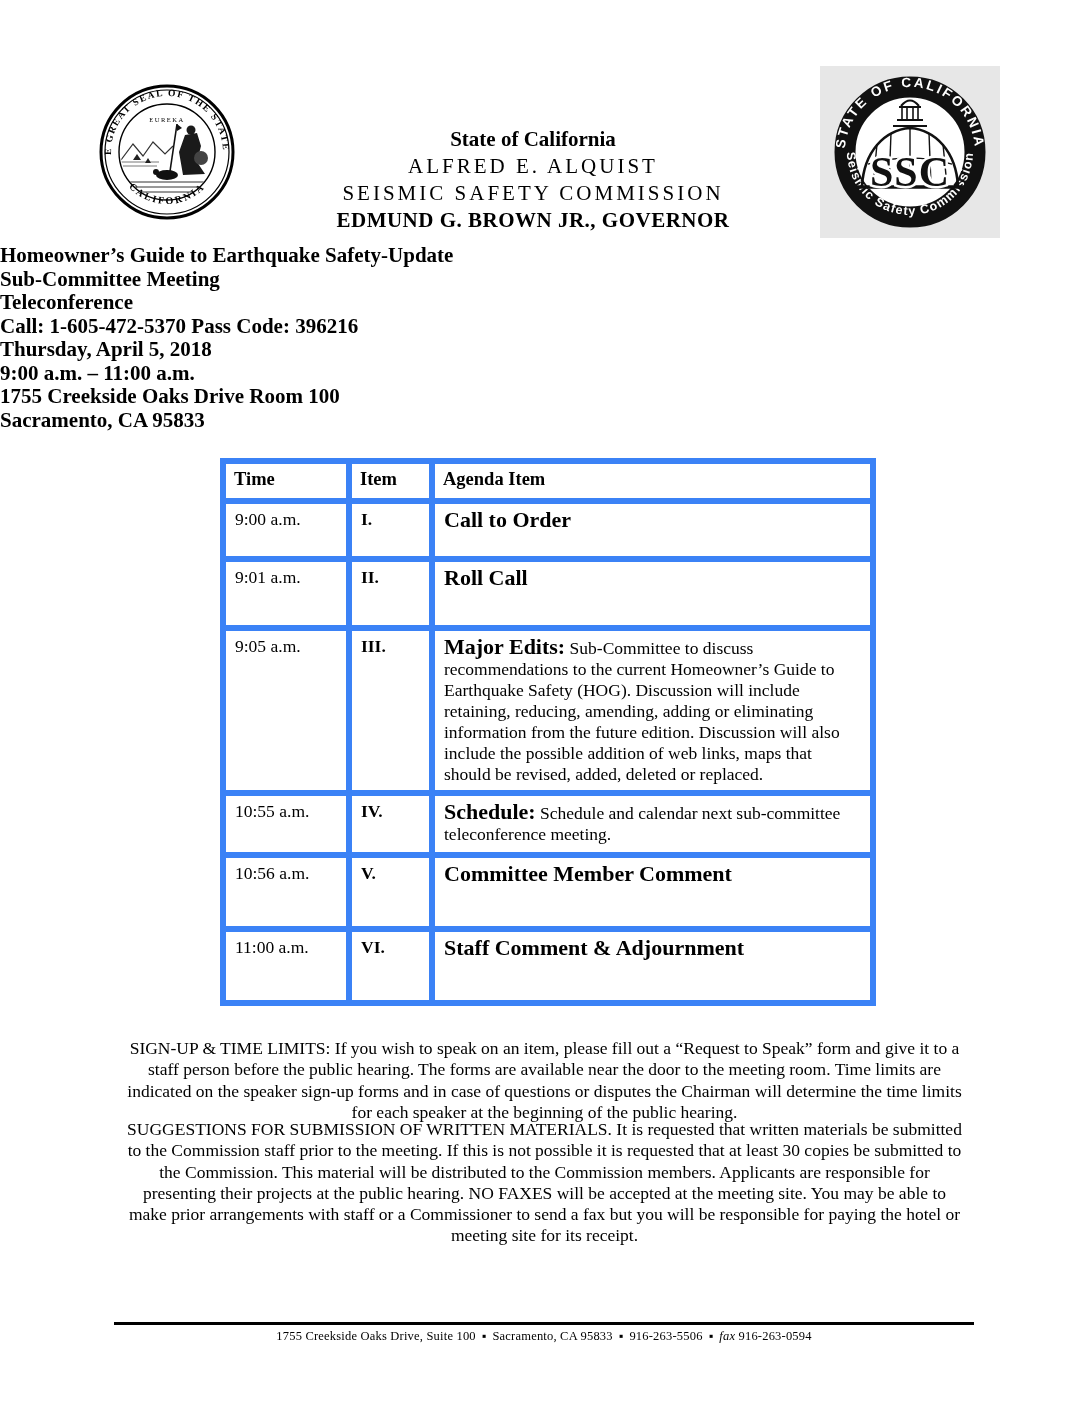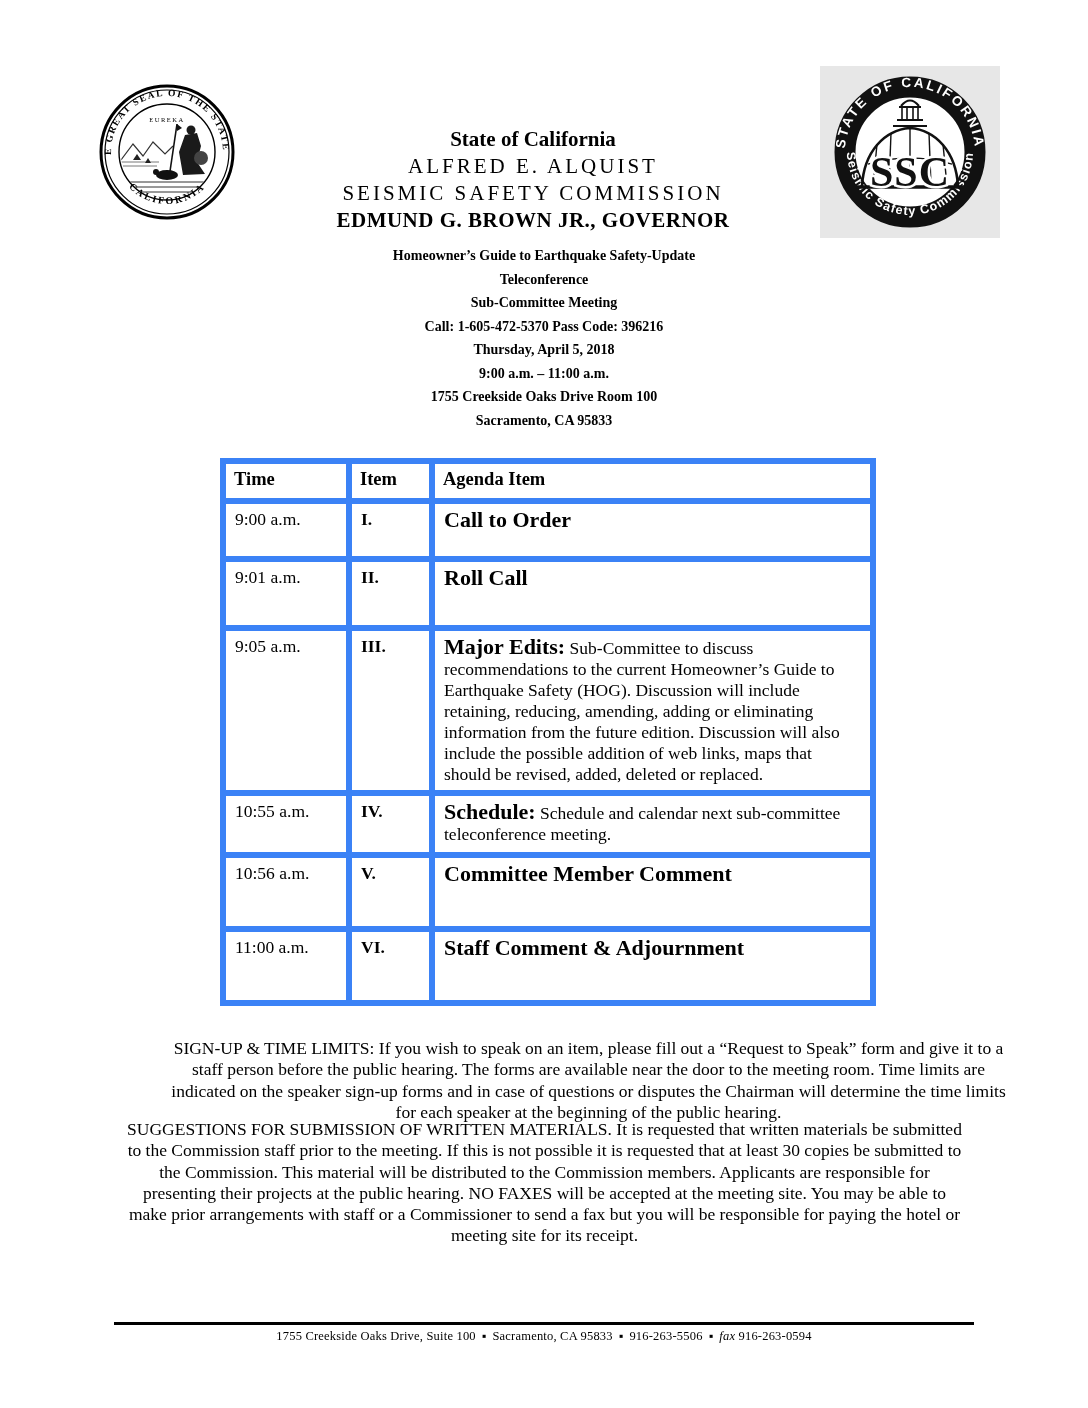--- a/index.html
+++ b/index.html
@@ -8,37 +8,37 @@
     font-family:"Liberation Serif","DejaVu Serif",serif;color:#000;
   }
   
   .seal-left{position:absolute;left:97px;top:82px;width:140px;height:140px;}
   .logo-right{position:absolute;left:820px;top:66px;width:180px;height:172px;}
   .header-text{position:absolute;top:126px;left:243px;width:580px;text-align:center;}
   .ht-line1{font-weight:bold;font-size:21px;line-height:27px;}
   .ht-line2,.ht-line3{font-size:21px;line-height:27px;letter-spacing:3px;}
   .ht-line4{font-size:21px;line-height:27px;letter-spacing:0.5px;font-weight:600;}
   
-  .meeting{position:absolute;top:244px;left:0;width:1088px;text-align:center;
-           font-weight:bold;font-size:14px;line-height:23.5px;}
+  .meeting{position:absolute;top:244px;left:0;width:1088px;
+           font-weight:bold;font-size:21px;line-height:23.5px;}
   
   table.agenda{position:absolute;left:220px;top:458px;width:650px;
                border-collapse:collapse;table-layout:fixed;border:3px solid #000;}
   table.agenda th,table.agenda td{border:6px solid #3b82f6;vertical-align:top;text-align:left;}
   table.agenda th{font-size:18.5px;font-weight:bold;padding:5px 8px;height:24px;}
   table.agenda td{padding:5px 9px;font-size:17.5px;line-height:21px;}
   td.time-cell{font-size:16.5px;}
   td.item-cell{font-weight:bold;text-align:center;font-size:17.5px;}
   td.agenda-cell .agenda-title{font-weight:bold;font-size:22px;}
   tr.row-h1{height:58px;} tr.row-h2{height:69px;} tr.row-h3{height:136px;}
   tr.row-h4{height:62px;} tr.row-h5{height:74px;} tr.row-h6{height:74px;}
   
   .notice{position:absolute;left:122px;width:845px;text-align:center;
           font-size:17.5px;line-height:21.3px;}
-  #signup-notice{top:1038px;margin-left:44px;}
+  #signup-notice{top:1038px;}
   #suggestions-notice{top:1119px;}
   
   .footer{position:absolute;top:1322px;left:114px;width:860px;
           border-top:3px solid #000;text-align:center;
           font-size:12.5px;padding-top:4px;letter-spacing:0.2px;}
   .footer .fax-label{font-style:italic;}
   .footer .sep{padding:0 6px;}
 </style>
 </head>
 <body>
@@ -121,22 +121,22 @@
 
 <div class="header-text">
   <div class="ht-line1">State of California</div>
   <div class="ht-line2">ALFRED E. ALQUIST</div>
   <div class="ht-line3">SEISMIC SAFETY COMMISSION</div>
   <div class="ht-line4">EDMUND G. BROWN JR., GOVERNOR</div>
 </div>
 
 <div class="meeting">
   <div>Homeowner’s Guide to Earthquake Safety-Update</div>
+  <div>Sub-Committee Meeting</div>
   <div>Teleconference</div>
-  <div>Sub-Committee Meeting</div>
   <div>Call: 1-605-472-5370 Pass Code: 396216</div>
   <div>Thursday, April 5, 2018</div>
   <div>9:00 a.m. – 11:00 a.m.</div>
   <div>1755 Creekside Oaks Drive Room 100</div>
   <div>Sacramento, CA 95833</div>
 </div>
 
 <table class="agenda">
   <colgroup>
       <col style="width:126px">

